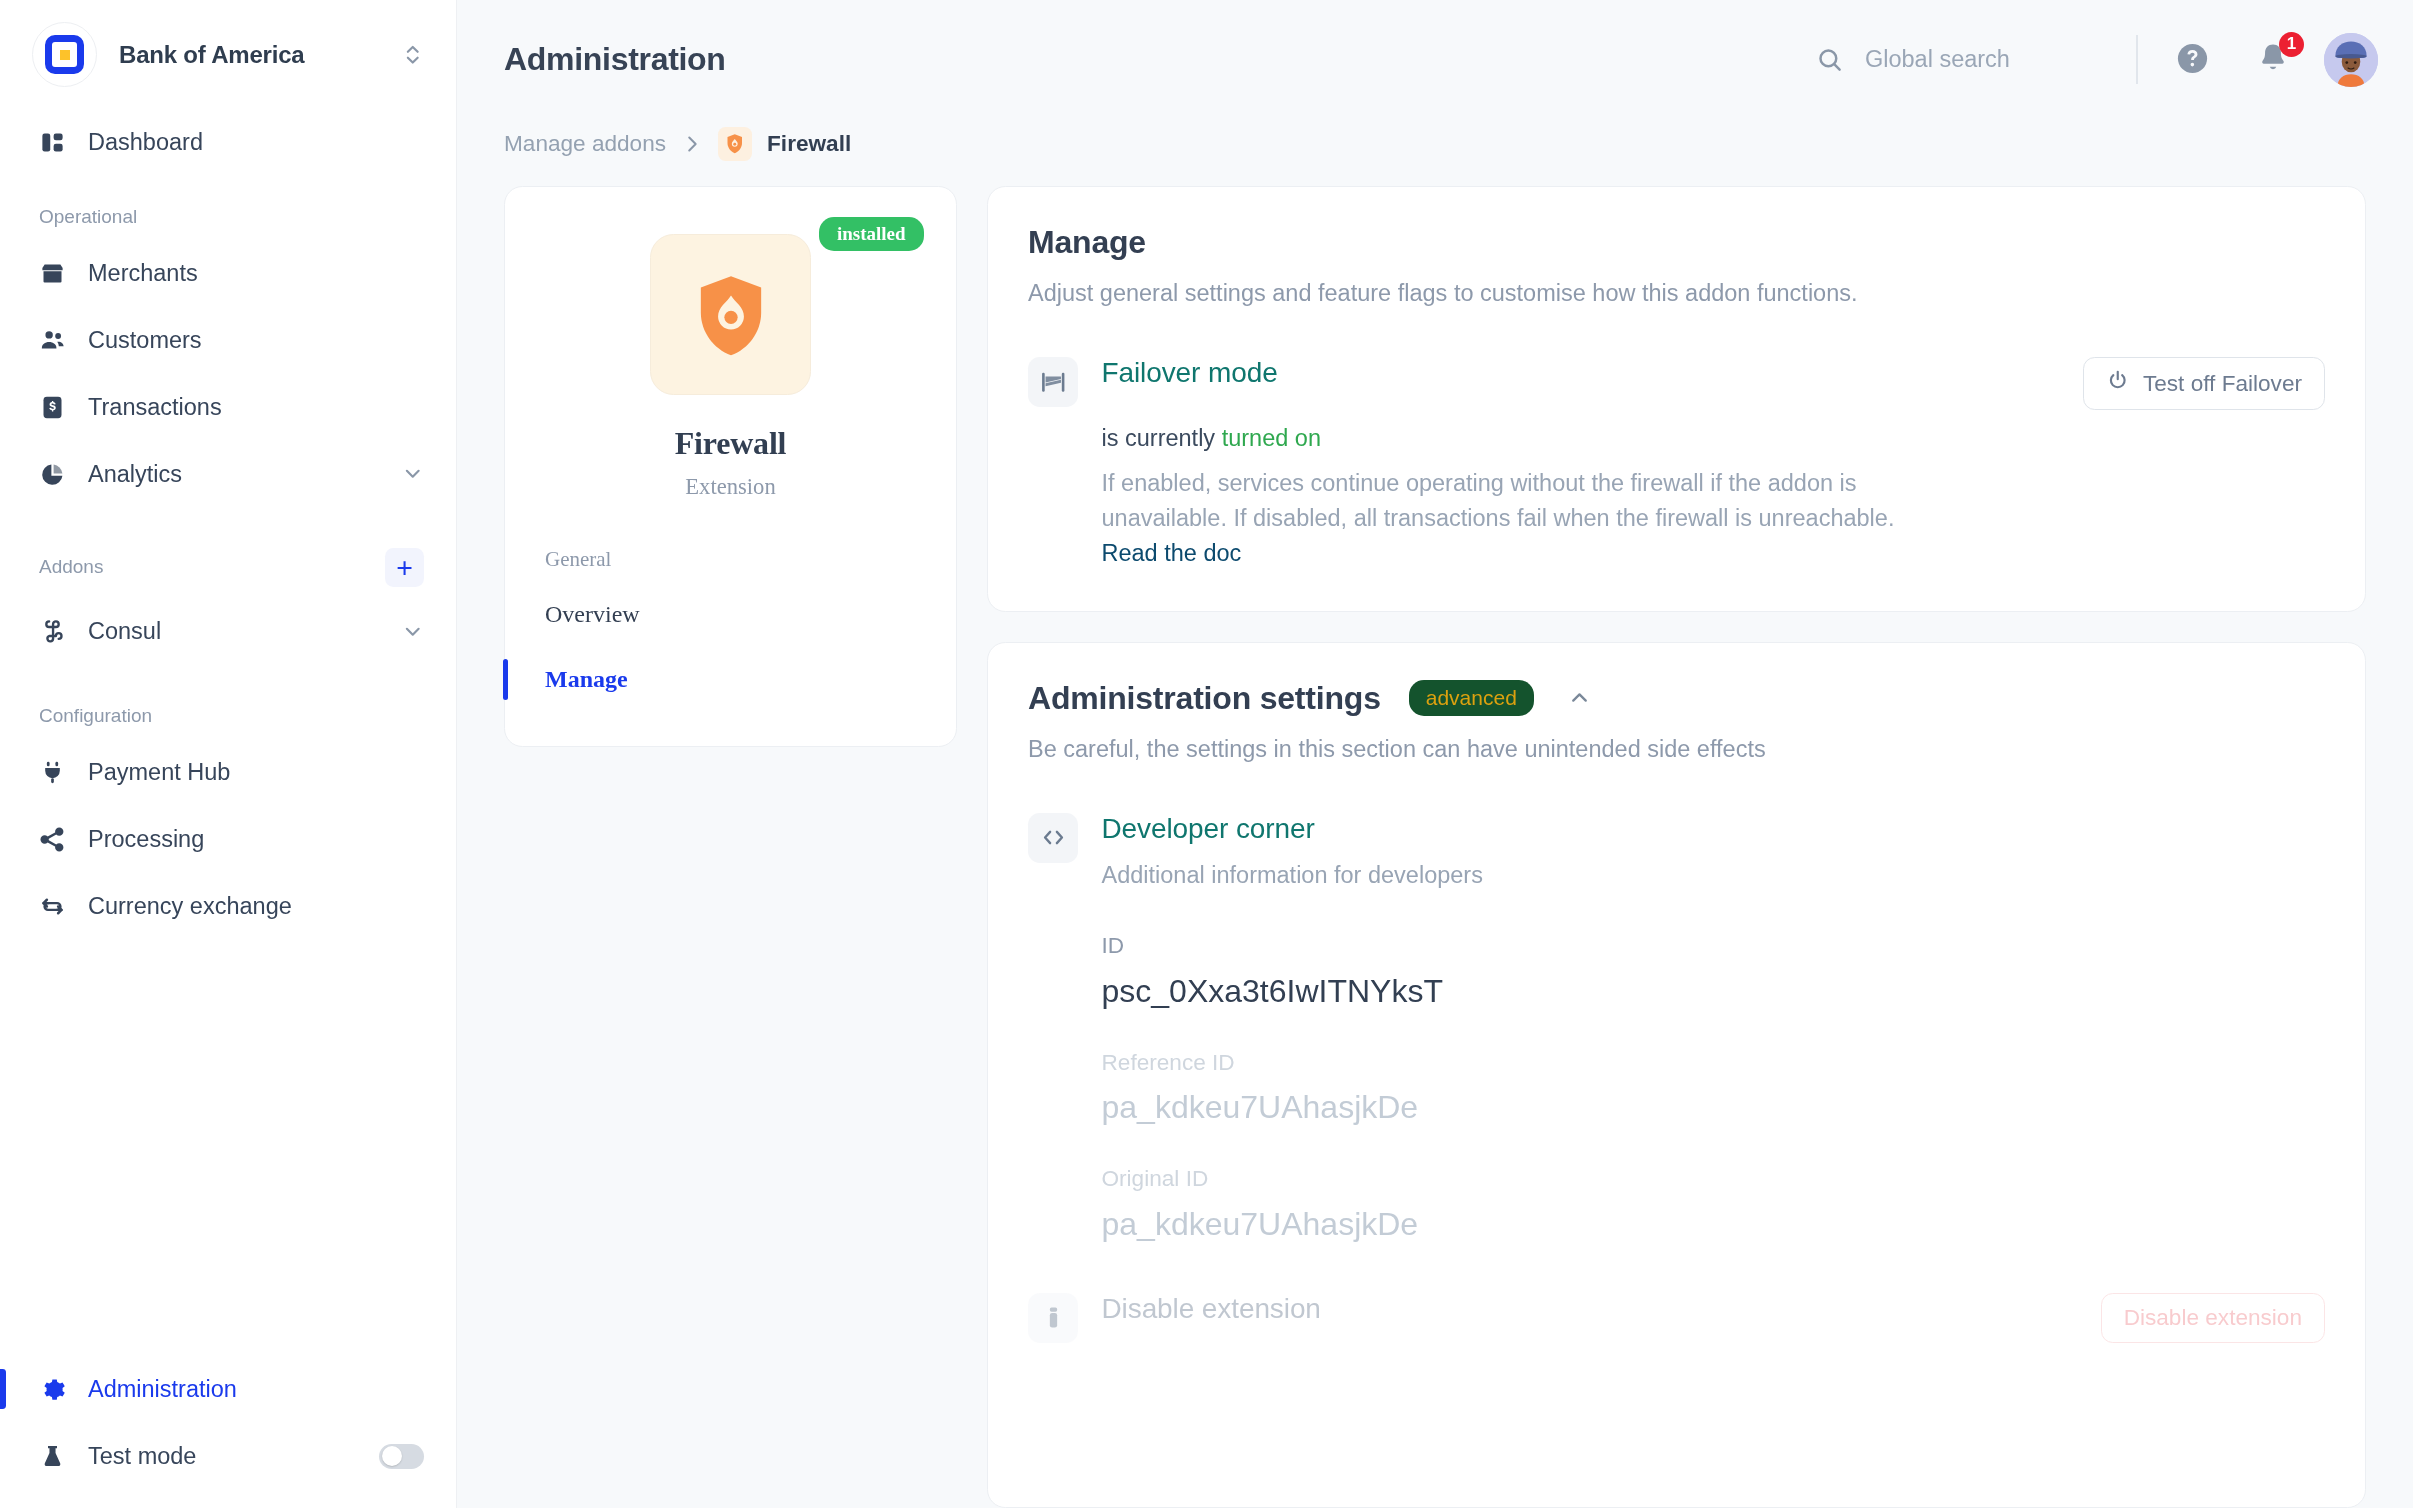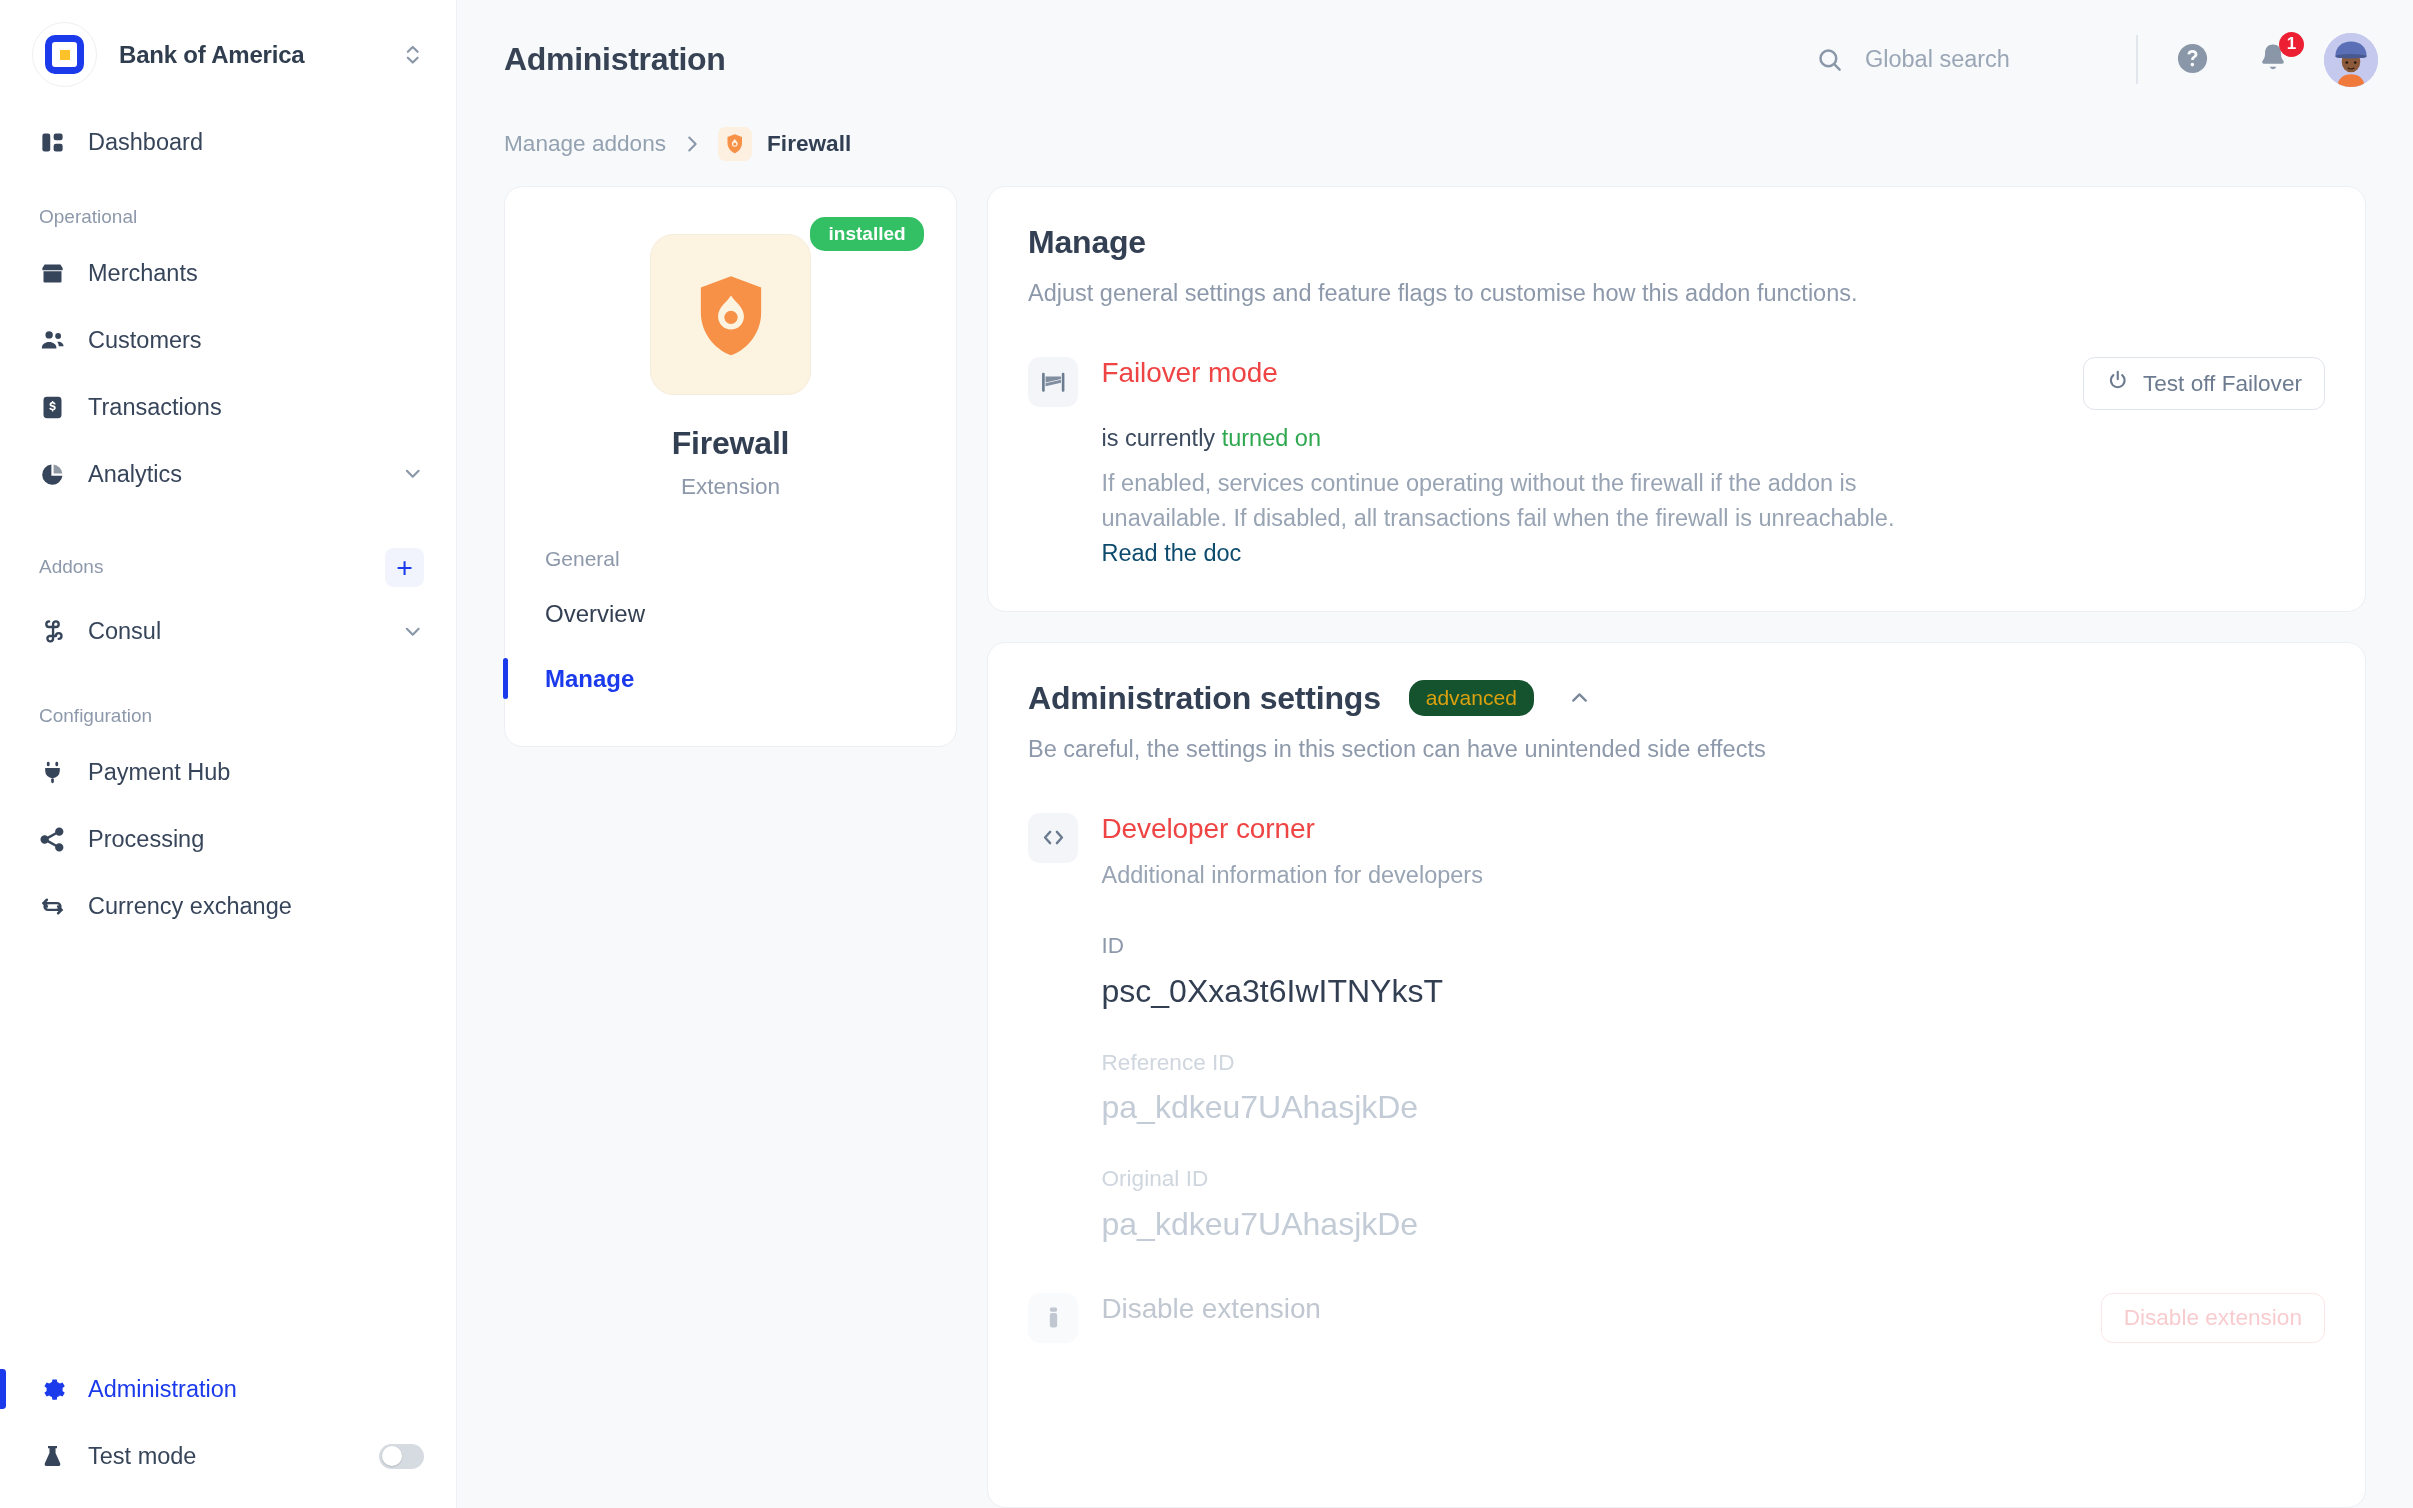--- a/index.html
+++ b/index.html
@@ -158,20 +158,21 @@
   .card {
     background: #ffffff;
     border: 1.7px solid #eceff3;
     border-radius: 18.4px;
   }
   .addon-card {
     width: 453px; flex: 0 0 453px;
     height: 561px;
     padding: 25px 0 0 0;
     position: relative;
+    font-family: Liberation Serif, serif;
   }
   .installed-pill {
     position: absolute; top: 30px; right: 32px;
     background: #33c065; color: #fff;
     font-size: 19px; font-weight: bold;
     padding: 5.9px 18.4px; border-radius: 15px;
   }
   .addon-icon-tile {
     width: 161px; height: 161px; border-radius: 23.5px;
     background: #fdf3e1; border: 1.7px solid #f6ecdb;
@@ -207,21 +208,21 @@
   .panel-sub { font-size: 23.5px; color: #8d99ab; margin-top: 18.4px; }
 
   .setting-row { display: flex; gap: 23.5px; margin-top: 50px; }
   .setting-ico-box {
     width: 50px; height: 50px; border-radius: 11.7px; background: #f3f5f8;
     display: flex; align-items: center; justify-content: center;
     flex: 0 0 50px; color: #6b7b90;
   }
   .setting-body { flex: 1 1 auto; min-width: 0; }
   .setting-head { display: flex; align-items: flex-start; }
-  .setting-title { font-size: 28px; color: #ef4444; letter-spacing: -0.1px; }
+  .setting-title { font-size: 28px; color: #0f766e; letter-spacing: -0.1px; }
   .setting-status { font-size: 23.5px; color: #3b4a5e; margin-top: 15px; }
   .setting-status .on { color: #2fa84f; }
   .setting-desc {
     font-size: 23.5px; color: #98a4b4; line-height: 1.5; margin-top: 13.4px;
     max-width: 804px;
   }
   .setting-desc a { color: #0c4a6e; text-decoration: none; }
   .btn-outline {
     margin-left: auto; display: inline-flex; align-items: center; gap: 13.4px;
     border: 1.7px solid #dfe4ea; border-radius: 11.7px; background: #fff;

